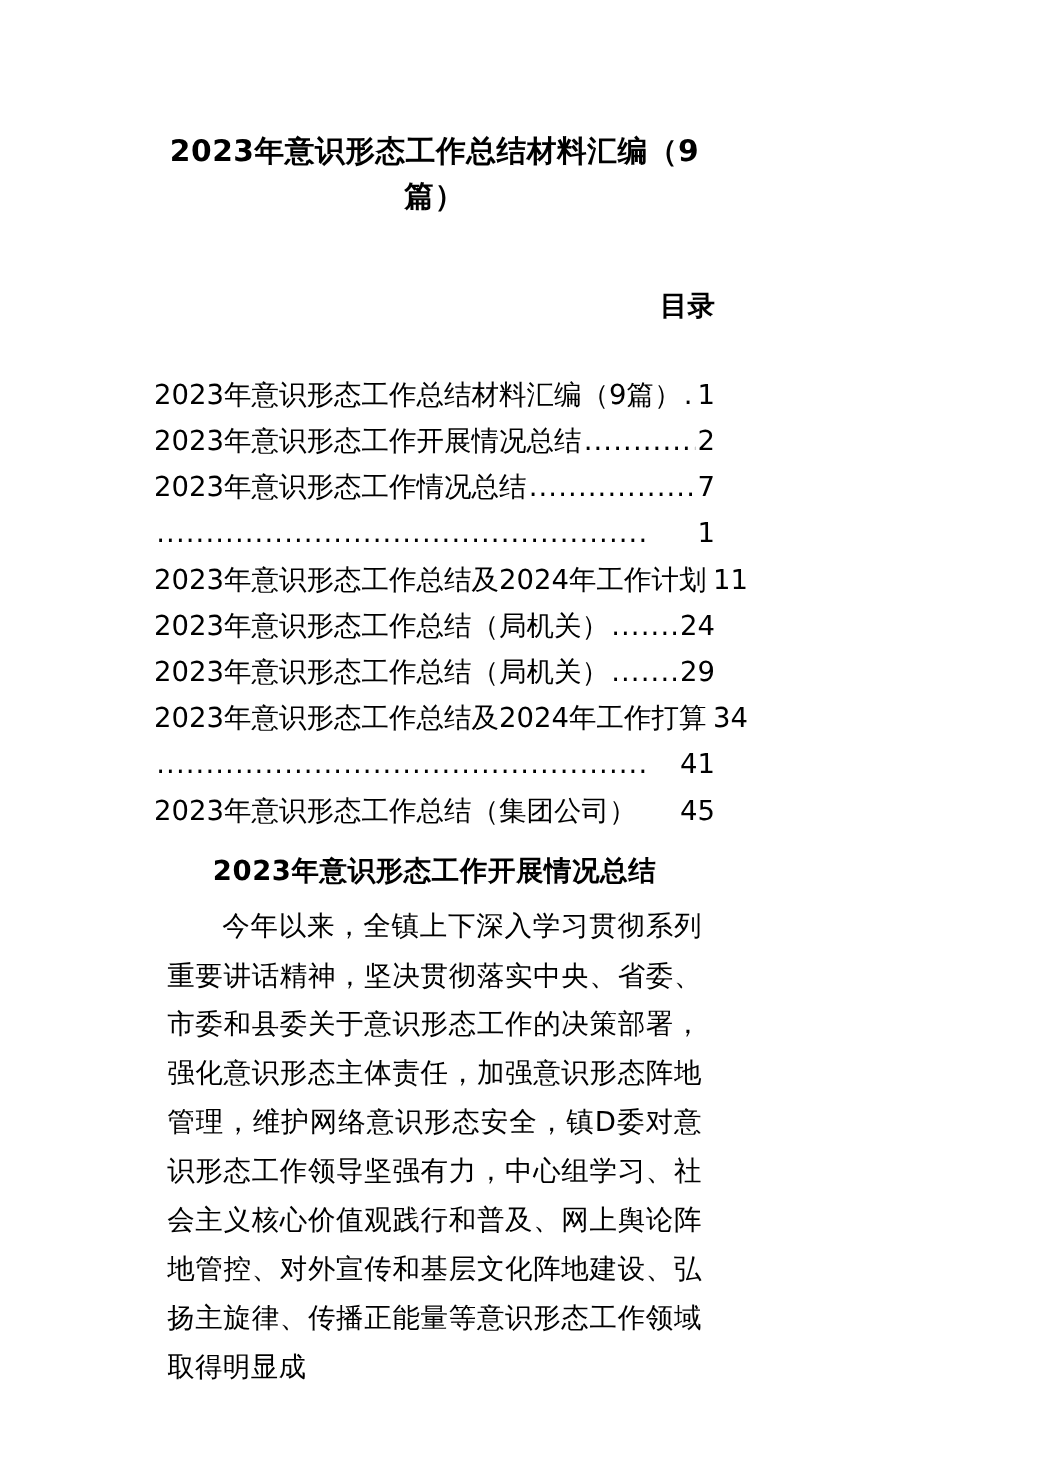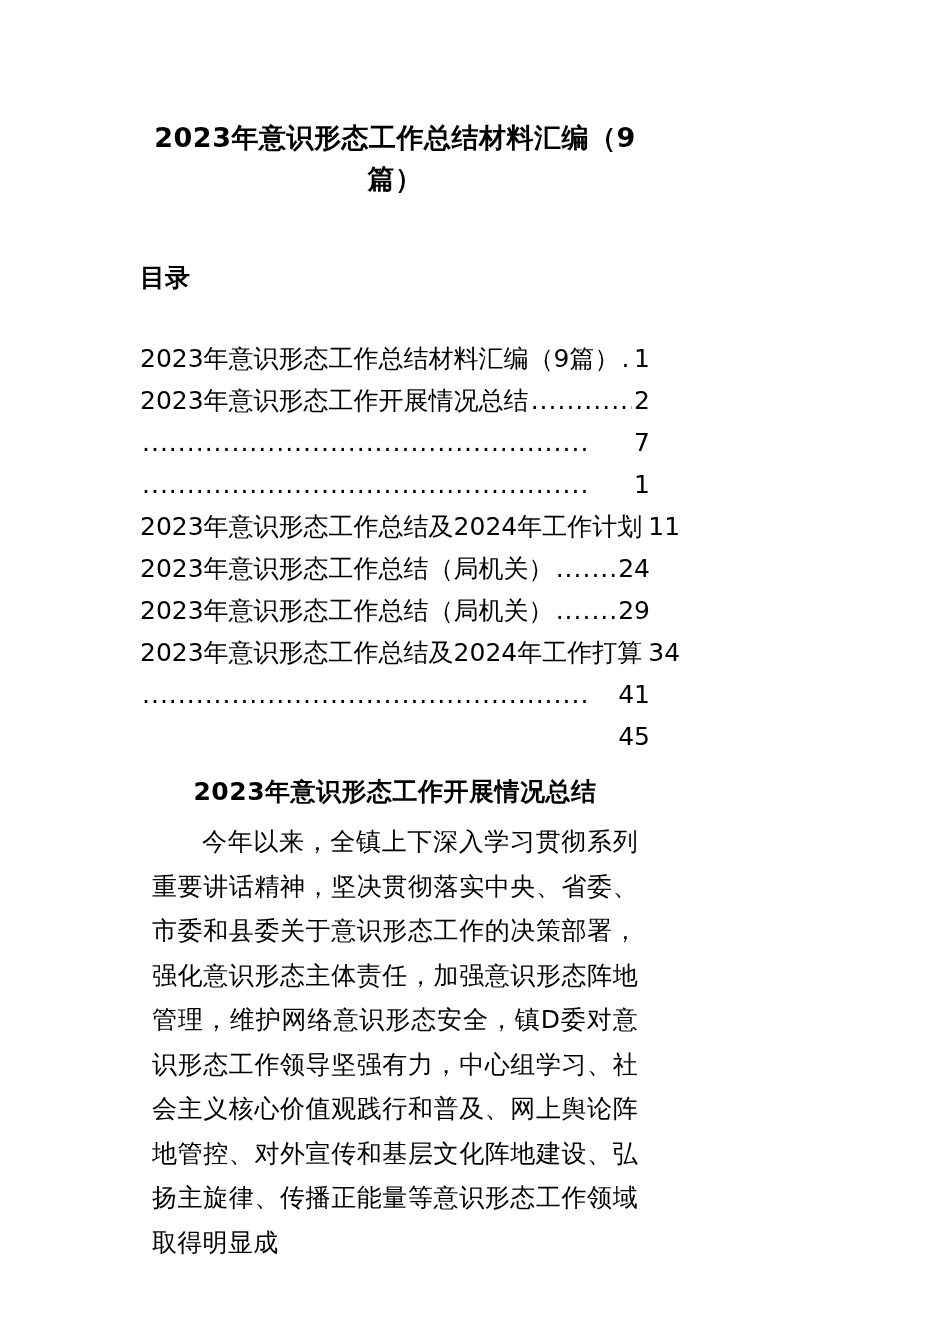--- a/index.html
+++ b/index.html
@@ -26,21 +26,21 @@
     font-size: 27px;
     font-weight: bold;
     text-align: center;
     letter-spacing: 0.5px;
     margin: 18px 0 0 0;
     line-height: 1.5;
   }
   .toc-heading {
     font-size: 25px;
     font-weight: bold;
-    text-align: left;
+    text-align: right;
     margin: 62px 0 0 0;
   }
   .toc {
     margin-top: 52px;
   }
   .toc-entry {
     display: flex;
     align-items: baseline;
     font-size: 25px;
     line-height: 1.0;
@@ -99,20 +99,21 @@
       <span class="t-page">1</span>
     </div>
 
     <div class="toc-entry">
       <span class="t-label">2023年意识形态工作开展情况总结</span>
       <span class="t-dots">..................................................</span>
       <span class="t-page">2</span>
     </div>
 
     <div class="toc-entry">
+      <span class="t-label">2023年意识形态工作情况总结</span>
       <span class="t-dots">..................................................</span>
       <span class="t-page">7</span>
     </div>
 
     <div class="toc-entry">
       <span class="t-dots">..................................................</span>
       <span class="t-page">1</span>
     </div>
 
     <div class="toc-entry">
@@ -138,20 +139,21 @@
       <span class="t-dots">..................................................</span>
       <span class="t-page">34</span>
     </div>
 
     <div class="toc-entry">
       <span class="t-dots">..................................................</span>
       <span class="t-page">41</span>
     </div>
 
     <div class="toc-entry no-dots">
+      <span class="t-label">2023年意识形态工作总结（集团公司）</span>
       <span class="t-dots">..................................................</span>
       <span class="t-page">45</span>
     </div>
 
   </div>
 
   <div class="section-heading">2023年意识形态工作开展情况总结</div>
 
   <p class="body-text">今年以来，全镇上下深入学习贯彻系列重要讲话精神，坚决贯彻落实中央、省委、市委和县委关于意识形态工作的决策部署，强化意识形态主体责任，加强意识形态阵地管理，维护网络意识形态安全，镇D委对意识形态工作领导坚强有力，中心组学习、社会主义核心价值观践行和普及、网上舆论阵地管控、对外宣传和基层文化阵地建设、弘扬主旋律、传播正能量等意识形态工作领域取得明显成</p>
 

